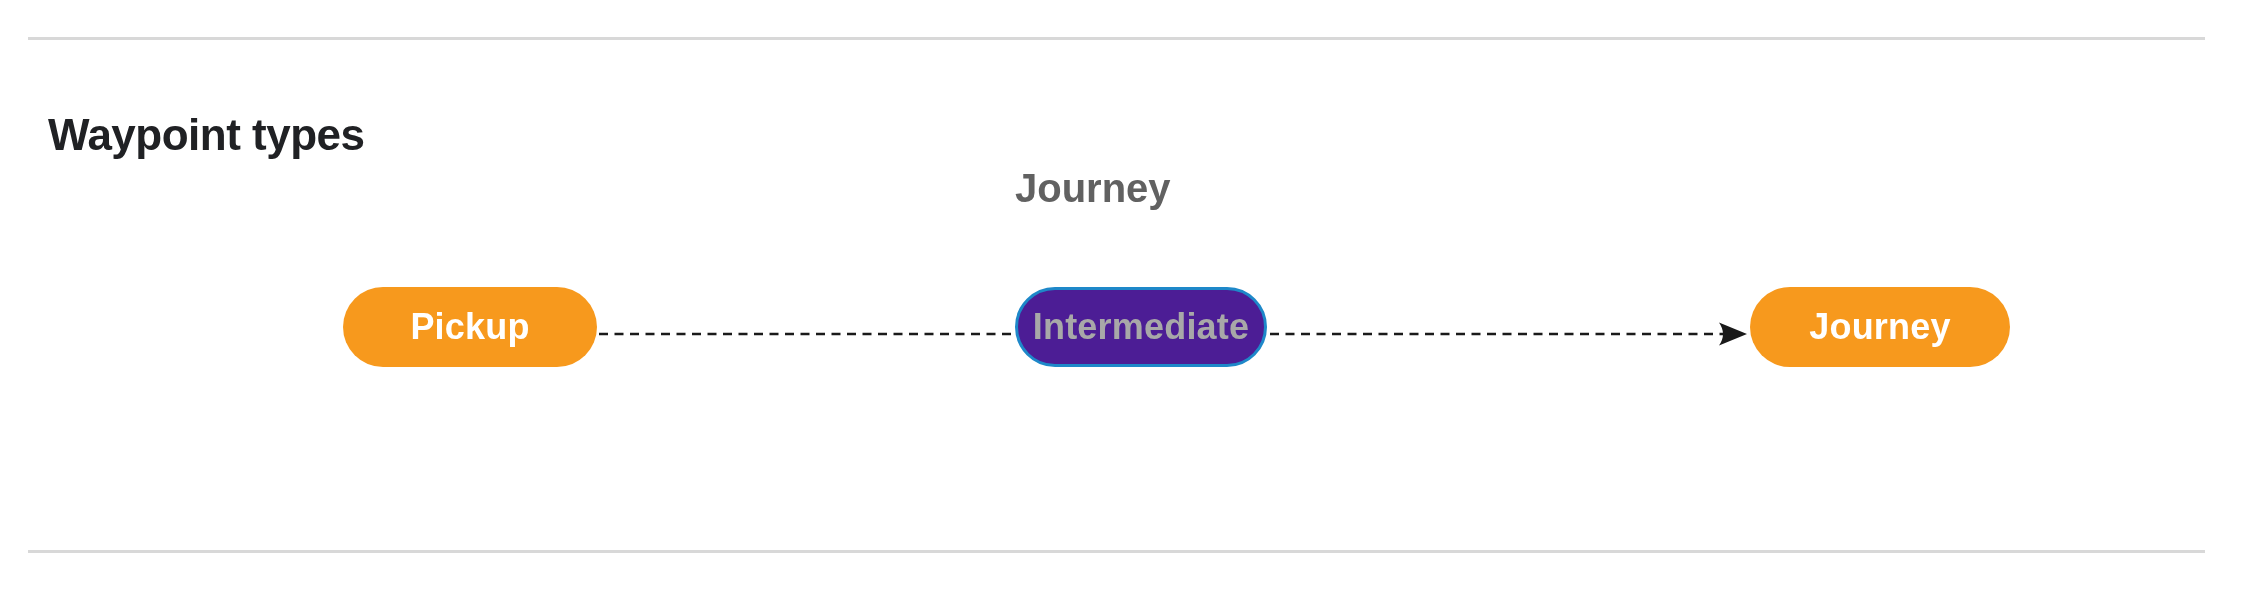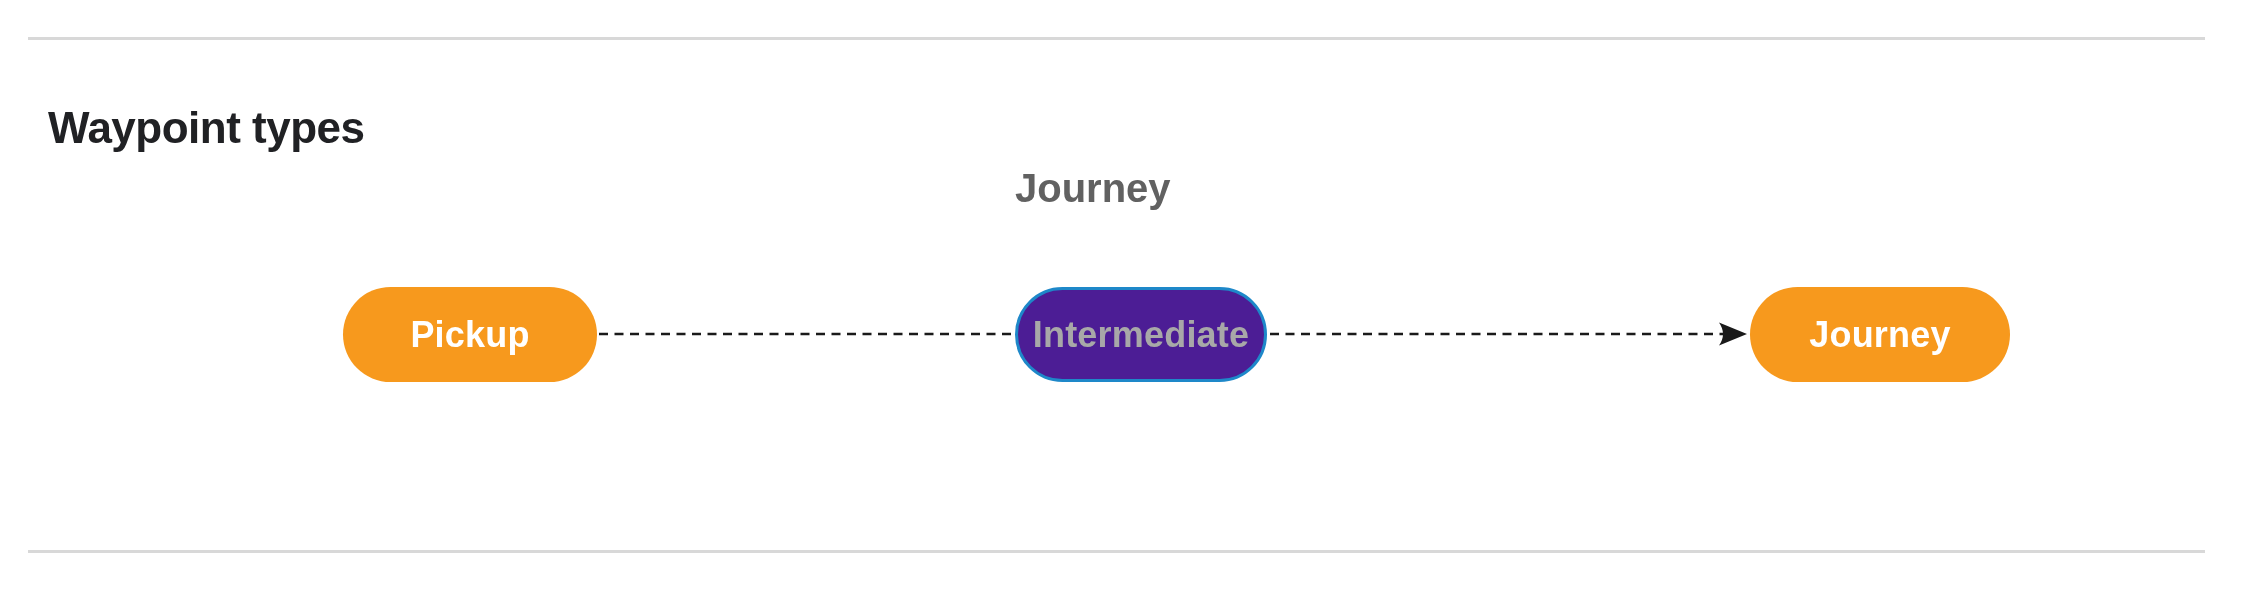--- a/index.html
+++ b/index.html
@@ -30,21 +30,21 @@
     left: 28px;
     width: 2177px;
     height: 3px;
     background: var(--divider-gray);
   }
   .divider.top { top: 37px; }
   .divider.bottom { top: 550px; }
   .section-title {
     position: absolute;
     left: 48px;
-    top: 66px;
+    top: 73px;
     font-size: 44px;
     font-weight: 700;
     line-height: 1.15;
     color: var(--heading-text);
     letter-spacing: -0.5px;
   }
   .journey-label {
     position: absolute;
     left: 1015px;
     top: 168px;
@@ -58,21 +58,21 @@
   .connector-svg {
     position: absolute;
     left: 0;
     top: 0;
     width: 2245px;
     height: 592px;
   }
   .node {
     position: absolute;
     top: 287px;
-    height: 95px;
+    height: 80px;
     border-radius: 48px;
     display: flex;
     align-items: center;
     justify-content: center;
     font-size: 36px;
     font-weight: 700;
     box-sizing: border-box;
     letter-spacing: 0.2px;
     text-align: center;
   }

